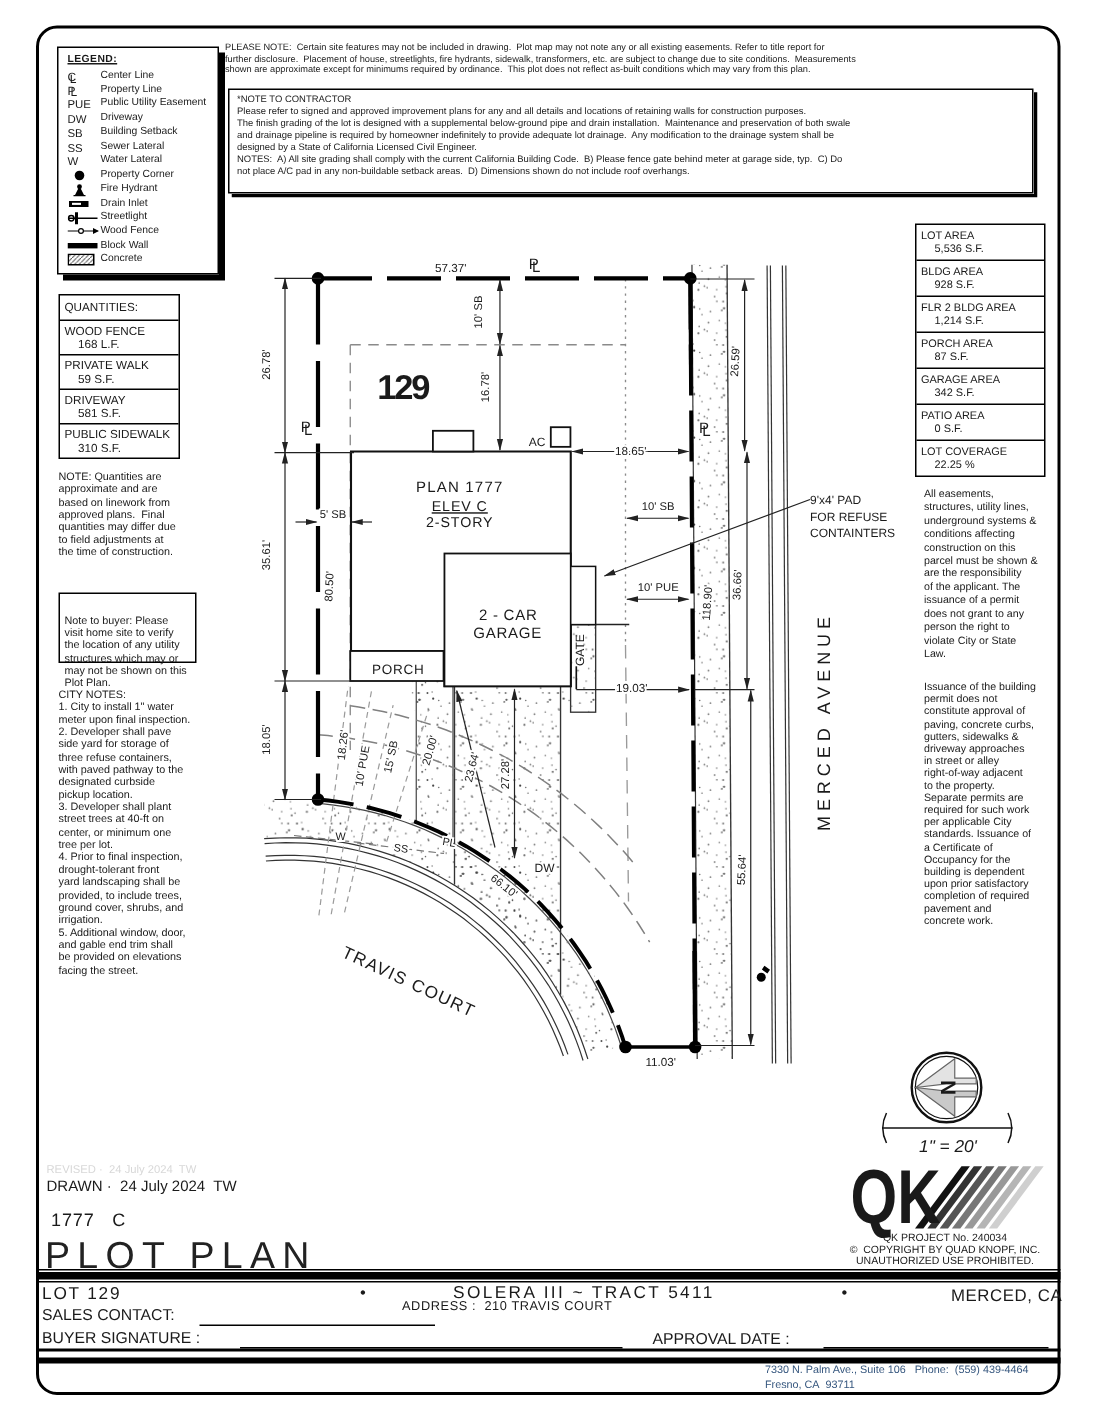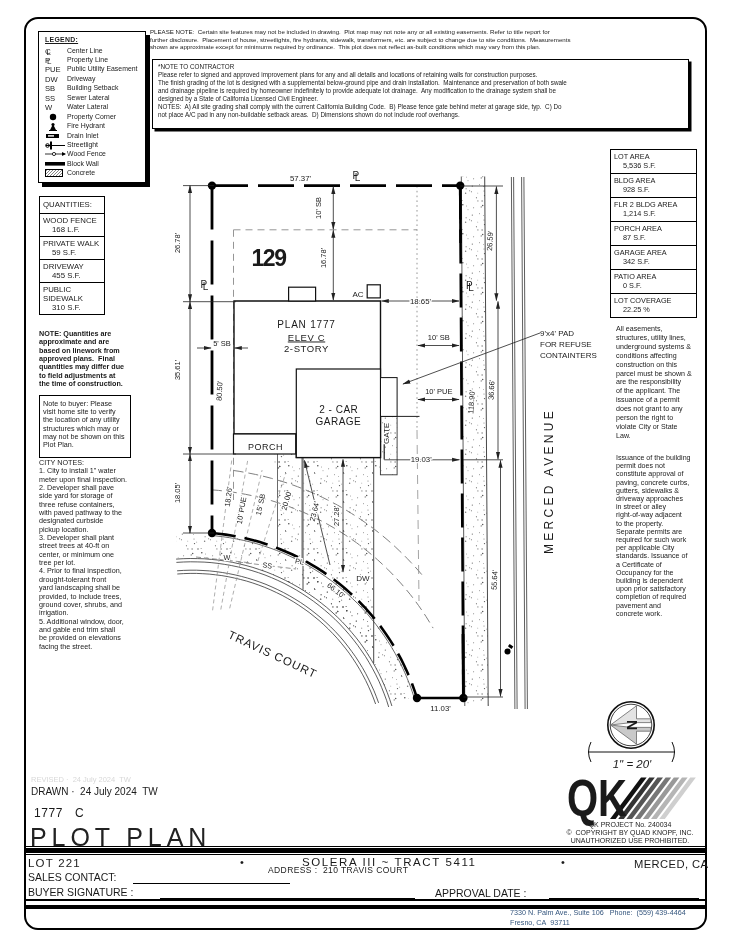--- a/index.html
+++ b/index.html
@@ -71,31 +71,31 @@
         <defs>
           <pattern id="lgc" width="3" height="3" patternUnits="userSpaceOnUse">
             <path d="M0 3 L3 0" stroke="#555" stroke-width="0.7"></path>
           </pattern>
         </defs>
         <rect x="0.5" y="0.5" width="17" height="7" fill="url(#lgc)" stroke="#000" stroke-width="1"></rect>
       </svg></div>
     <div class="abs" style="left:28px;top:137.3px;white-space:nowrap;">Concrete</div>
   </div>
 
-<div class="abs hand" style="left:39px;top:196px;width:66px;border:1.8px solid #000;font-size:7.8px;">
+<div class="abs hand" style="left:39px;top:196px;width:81px;border:1.8px solid #000;font-size:7.8px;">
 <div style="border-bottom:1.4px solid #000;padding:3px 3px 4px 3px;">QUANTITIES:</div>
 <div style="border-bottom:1.4px solid #000;padding:2px 3px;">WOOD FENCE<br><span style="padding-left:9px;">168 L.F.</span></div>
 <div style="border-bottom:1.4px solid #000;padding:2px 3px;">PRIVATE WALK<br><span style="padding-left:9px;">59 S.F.</span></div>
-<div style="border-bottom:1.4px solid #000;padding:2px 3px;">DRIVEWAY<br><span style="padding-left:9px;">455 S.F.</span></div>
+<div style="border-bottom:1.4px solid #000;padding:2px 3px;">DRIVEWAY<br><span style="padding-left:9px;">581 S.F.</span></div>
 <div style="padding:2px 3px;">PUBLIC SIDEWALK<br><span style="padding-left:9px;">310 S.F.</span></div>
 </div>
 
-<div class="abs hand" style="left:39px;top:330px;width:105px;font-size:7.2px;line-height:8.35px;font-weight:bold;">NOTE: Quantities are<br>approximate and are<br>based on linework from<br>approved plans.&nbsp; Final<br>quantities may differ due<br>to field adjustments at<br>the time of construction.</div>
-
-<div class="abs hand" style="left:39px;top:395px;width:92px;height:63px;border:1.5px solid #000;padding:4px 3px;font-size:7.2px;line-height:8.2px;">Note to buyer: Please<br>visit home site to verify<br>the location of any utility<br>structures which may or<br>may not be shown on this<br>Plot Plan.</div>
+<div class="abs hand" style="left:39px;top:314px;width:105px;font-size:7.2px;line-height:8.35px;">NOTE: Quantities are<br>approximate and are<br>based on linework from<br>approved plans.&nbsp; Final<br>quantities may differ due<br>to field adjustments at<br>the time of construction.</div>
+
+<div class="abs hand" style="left:39px;top:395px;width:92px;height:47px;border:1.5px solid #000;padding:14px 3px;font-size:7.2px;line-height:8.2px;">Note to buyer: Please<br>visit home site to verify<br>the location of any utility<br>structures which may or<br>may not be shown on this<br>Plot Plan.</div>
 
 <div class="abs hand" style="left:39px;top:459px;width:106px;font-size:7.2px;line-height:8.35px;">CITY NOTES:<br>1. City to install 1" water<br>meter upon final inspection.<br>2. Developer shall pave<br>side yard for storage of<br>three refuse containers,<br>with paved pathway to the<br>designated curbside<br>pickup location.<br>3. Developer shall plant<br>street trees at 40-ft on<br>center, or minimum one<br>tree per lot.<br>4. Prior to final inspection,<br>drought-tolerant front<br>yard landscaping shall be<br>provided, to include trees,<br>ground cover, shrubs, and<br>irrigation.<br>5. Additional window, door,<br>and gable end trim shall<br>be provided on elevations<br>facing the street.</div>
 
 <div class="abs hand" style="left:610px;top:149px;width:87px;border:1.8px solid #000;font-size:7.3px;">
     <div style="border-bottom:1.5px solid #000;padding:2px 3px 3px 3px;">LOT AREA<br><span style="padding-left:9px;">5,536 S.F.</span></div>
     <div style="border-bottom:1.5px solid #000;padding:2px 3px 3px 3px;">BLDG AREA<br><span style="padding-left:9px;">928 S.F.</span></div>
     <div style="border-bottom:1.5px solid #000;padding:2px 3px 3px 3px;">FLR 2 BLDG AREA<br><span style="padding-left:9px;">1,214 S.F.</span></div>
     <div style="border-bottom:1.5px solid #000;padding:2px 3px 3px 3px;">PORCH AREA<br><span style="padding-left:9px;">87 S.F.</span></div>
     <div style="border-bottom:1.5px solid #000;padding:2px 3px 3px 3px;">GARAGE AREA<br><span style="padding-left:9px;">342 S.F.</span></div>
     <div style="border-bottom:1.5px solid #000;padding:2px 3px 3px 3px;">PATIO AREA<br><span style="padding-left:9px;">0 S.F.</span></div>
@@ -354,21 +354,21 @@
 <div class="abs hand" style="left:34px;top:806px;font-size:12px;letter-spacing:0.6px;">1777&nbsp;&nbsp;&nbsp;C</div>
 
 <div class="abs" style="left:30px;top:822.5px;font-size:25px;letter-spacing:4.9px;color:#222;">PLOT PLAN</div>
 
 <div class="abs hand" style="left:268px;top:831px;font-size:8.5px;letter-spacing:0.4px;margin-top:34px;">ADDRESS :&nbsp; 210 TRAVIS COURT</div>
 
 <div class="abs" style="left:25px;top:845.6px;width:682px;height:1.2px;background:#000;"></div>
 <div class="abs" style="left:25px;top:848px;width:682px;height:4.5px;background:#000;"></div>
 <div class="abs" style="left:25px;top:854px;width:682px;height:1.2px;background:#000;"></div>
 
-<div class="abs hand" style="left:28px;top:857px;font-size:11.5px;letter-spacing:1.2px;">LOT 221</div>
+<div class="abs hand" style="left:28px;top:857px;font-size:11.5px;letter-spacing:1.2px;">LOT 129</div>
 <div class="abs hand" style="left:240px;top:856px;font-size:11px;">•</div>
 <div class="abs hand" style="left:302px;top:856px;font-size:11.5px;letter-spacing:1.6px;">SOLERA III ~ TRACT 5411</div>
 <div class="abs hand" style="left:561px;top:856px;font-size:11px;">•</div>
 <div class="abs hand" style="left:634px;top:857.5px;font-size:11.2px;letter-spacing:0.4px;">MERCED, CA</div>
 
 <div class="abs hand" style="left:28px;top:871px;font-size:10.5px;">SALES CONTACT:</div>
 <div class="abs" style="left:133px;top:882.5px;width:157px;height:1.3px;background:#000;"></div>
 
 <div class="abs hand" style="left:28px;top:886px;font-size:10.5px;">BUYER SIGNATURE :</div>
 <div class="abs" style="left:160px;top:898px;width:255px;height:1.3px;background:#000;"></div>

